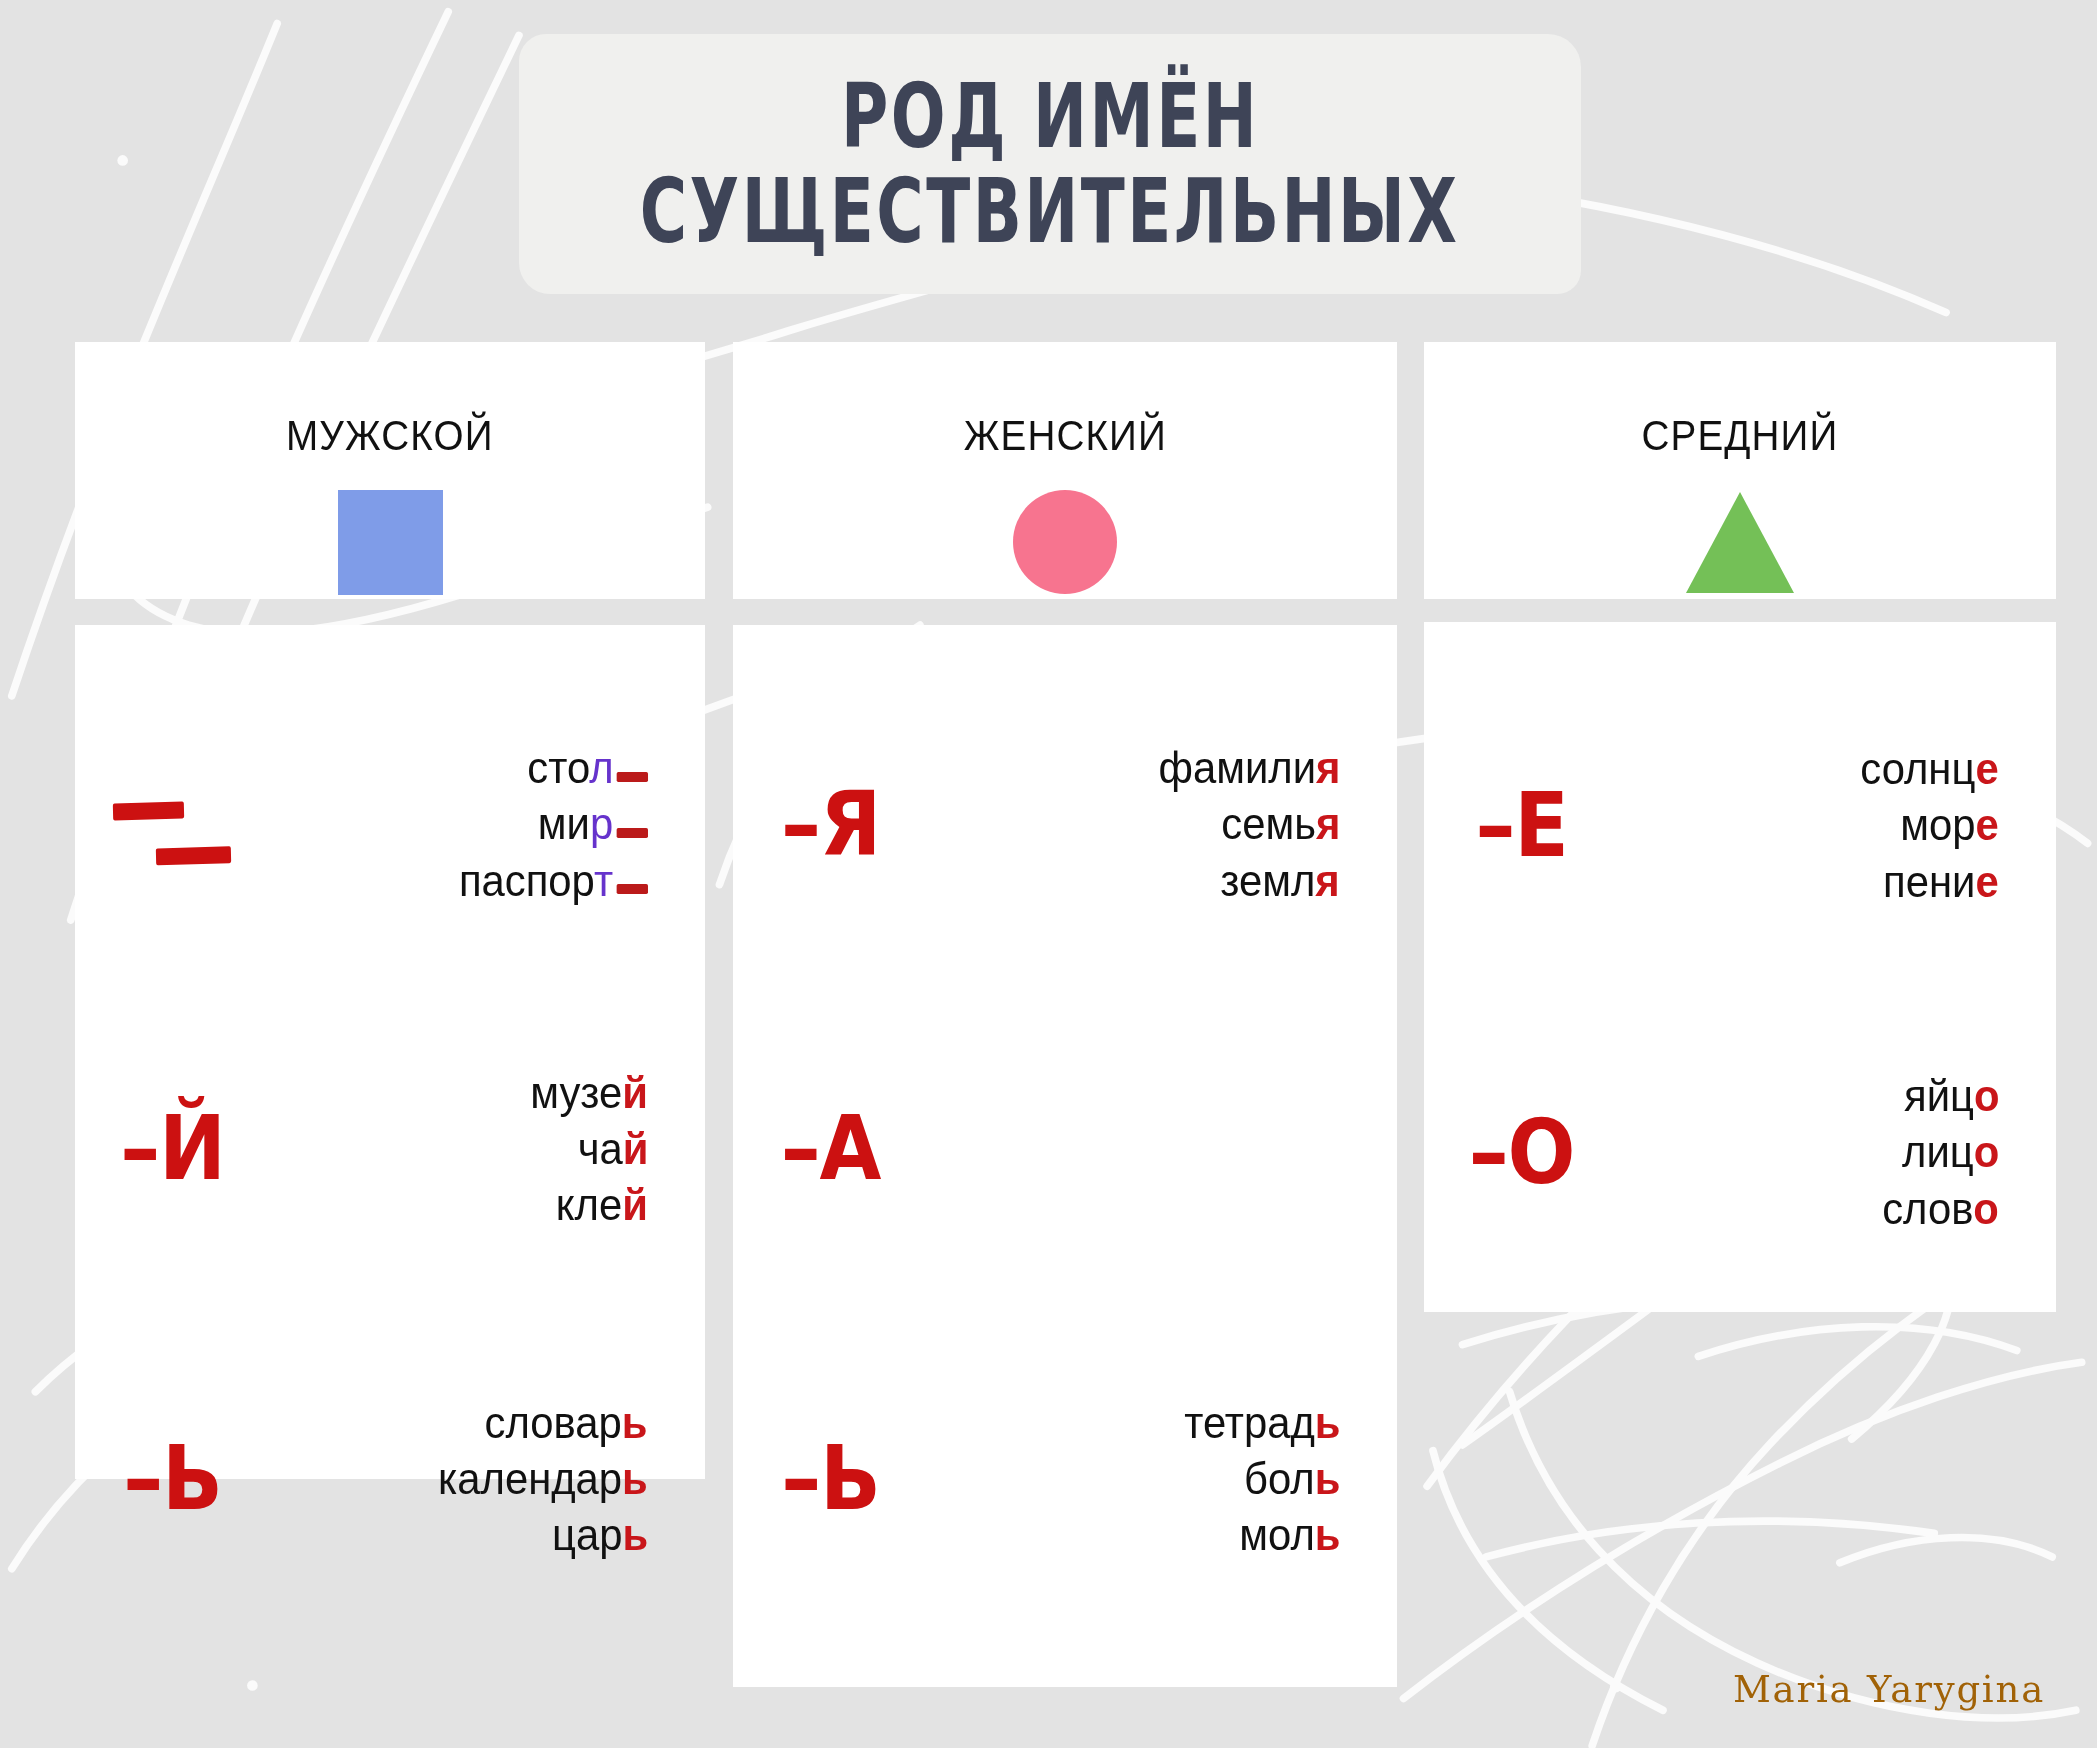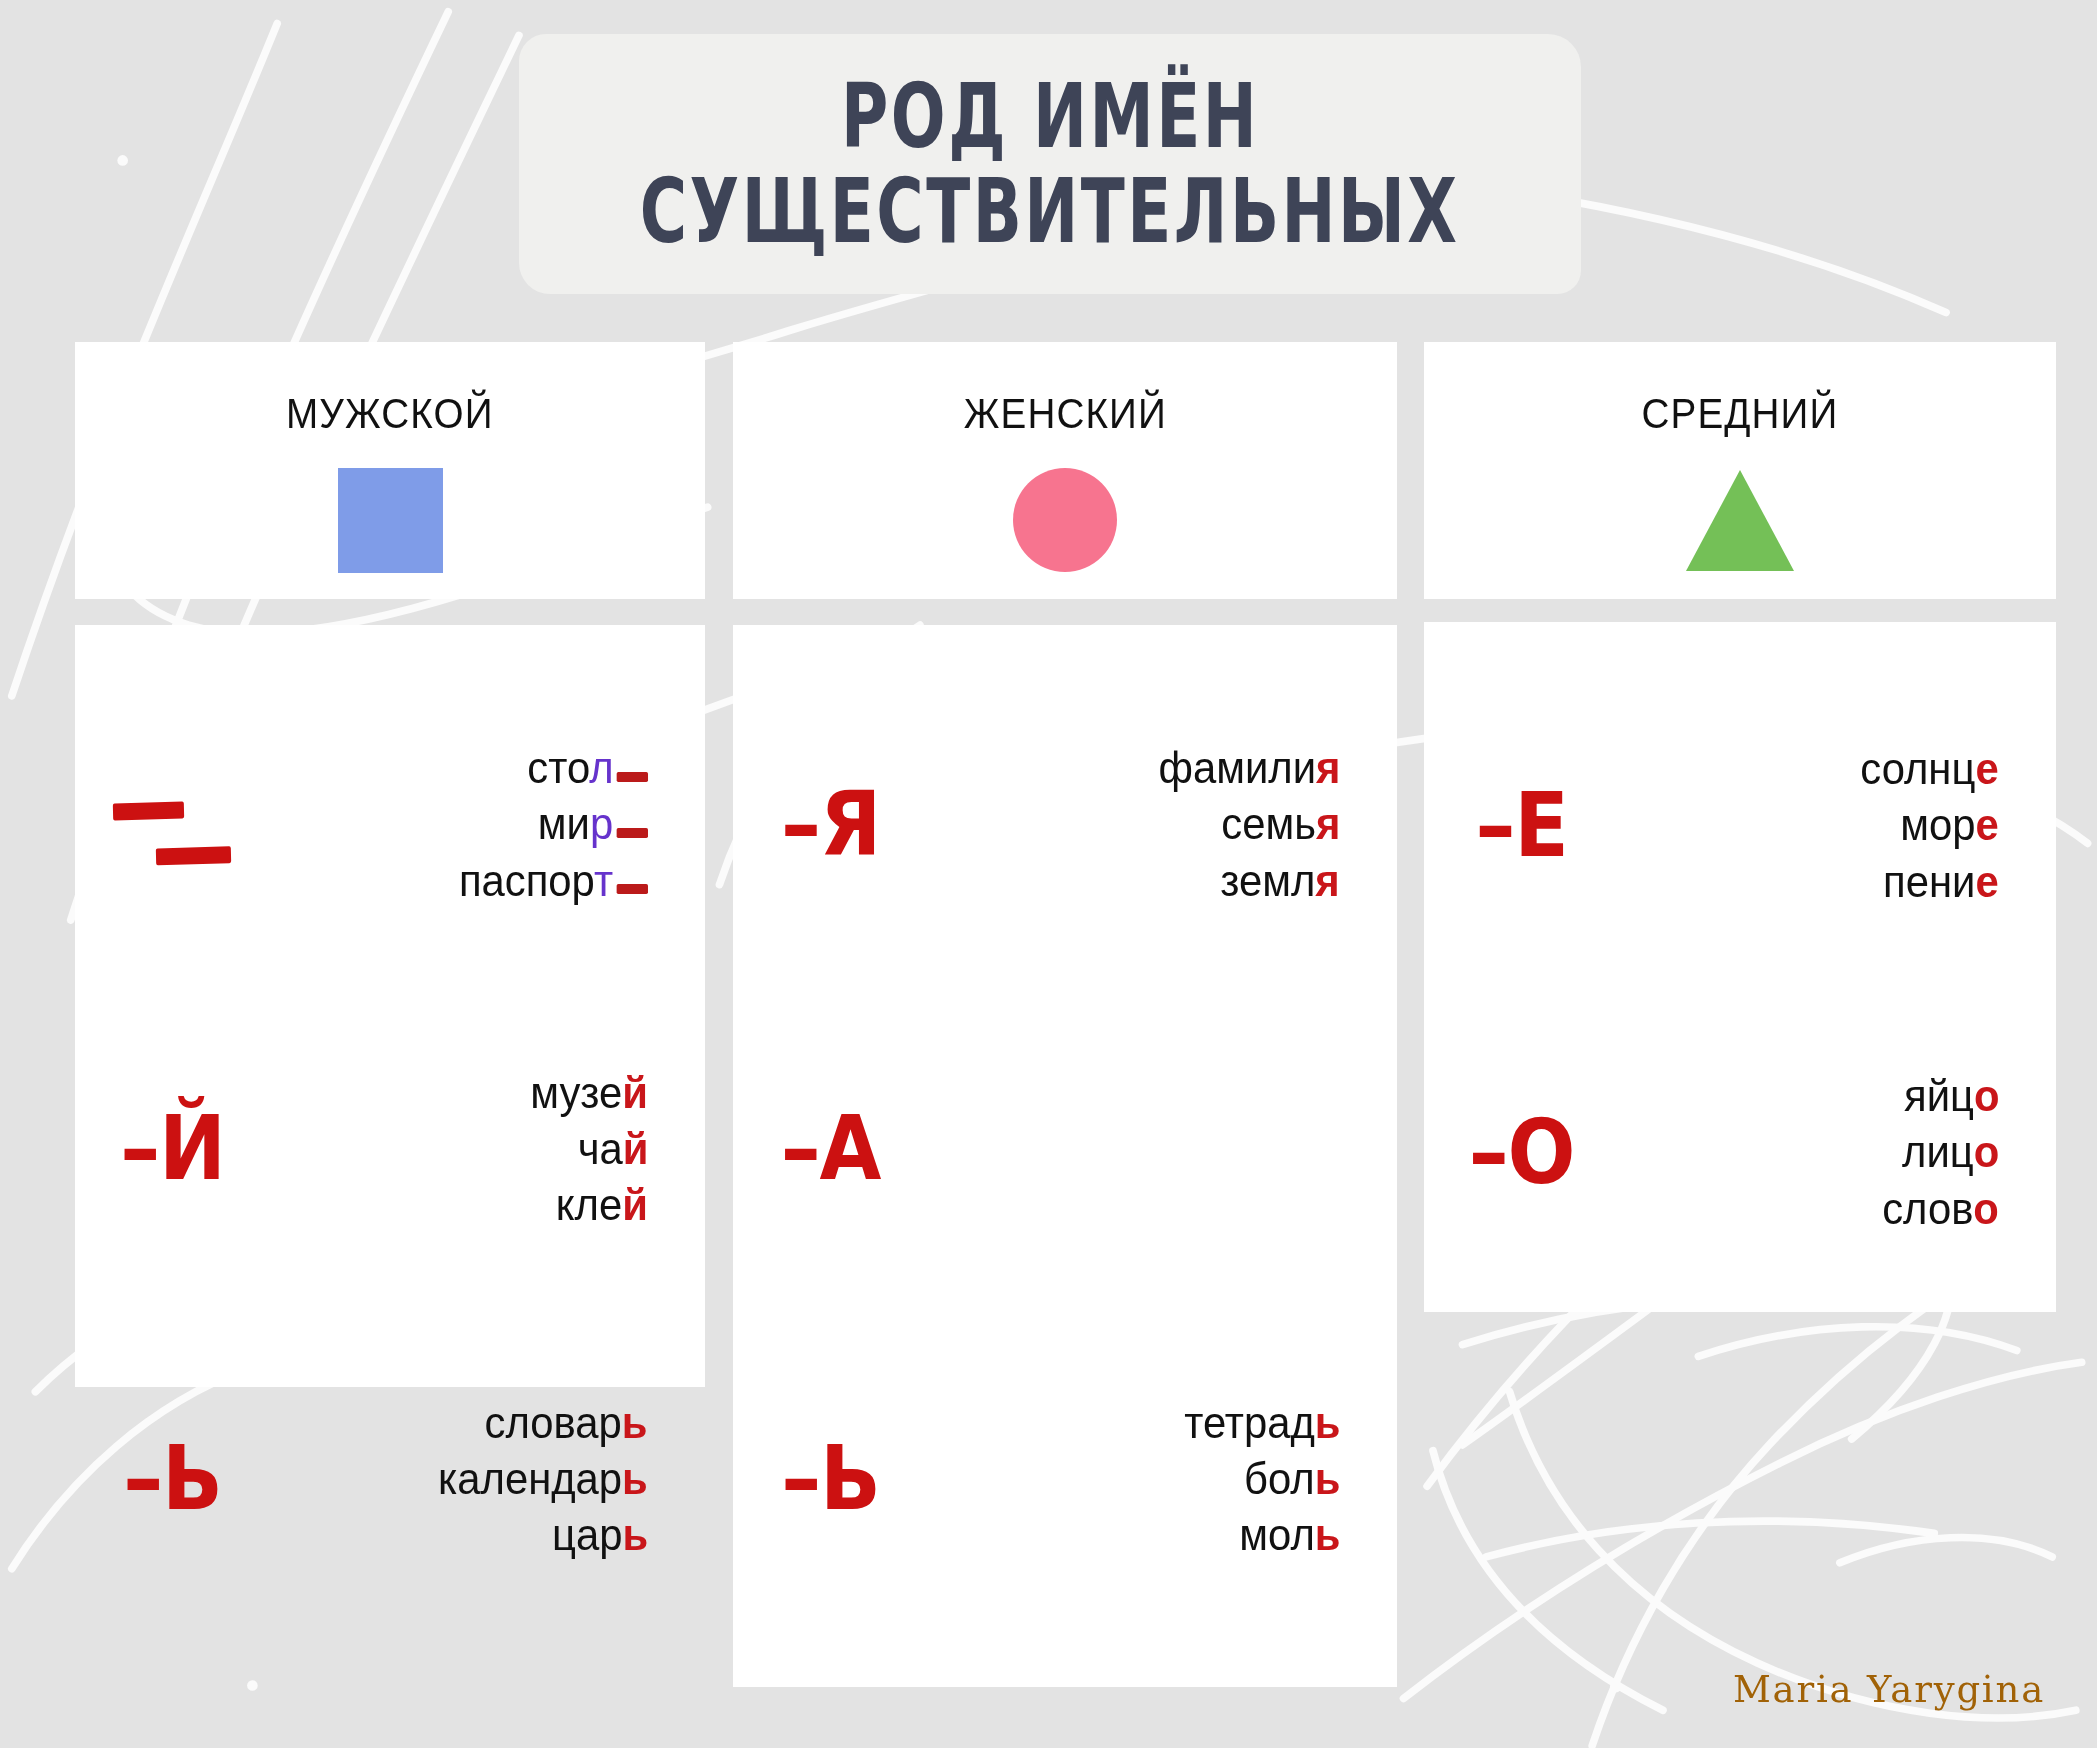--- a/index.html
+++ b/index.html
@@ -70,21 +70,21 @@
   #hdr-m { left: 75px;  top: 342px; width: 630px; height: 257px; }
   #hdr-f { left: 733px; top: 342px; width: 664px; height: 257px; }
   #hdr-n { left: 1424px; top: 342px; width: 632px; height: 257px; }
 
   .hdr-inner {
     width: 100%; height: 100%;
     display: flex;
     flex-direction: column;
     align-items: center;
     justify-content: flex-start;
-    padding-top: 48px;
+    padding-top: 70px;
     box-sizing: border-box;
   }
   .hdr-label {
     font-family: "Liberation Sans", sans-serif;
     font-size: 42px;
     letter-spacing: 1.2px;
     color: #111111;
     transform: scaleX(0.92);
     margin-bottom: 26px;
   }
@@ -102,21 +102,21 @@
     background: #f7748f;
   }
   .shape-triangle {
     width: 0; height: 0;
     border-left: 54px solid transparent;
     border-right: 54px solid transparent;
     border-bottom: 101px solid #74c057;
   }
 
   
-  #body-m { left: 75px;  top: 625px; width: 630px; height: 762px; }
+  #body-m { left: 75px;  top: 625px; width: 630px; height: 854px; }
   #body-f { left: 733px; top: 625px; width: 664px; height: 1062px; }
   #body-n { left: 1424px; top: 622px; width: 632px; height: 690px; }
 
   .body-inner {
     width: 100%; height: 100%;
     box-sizing: border-box;
     display: flex;
     flex-direction: column;
     padding: 40px 0 0 0;
   }

